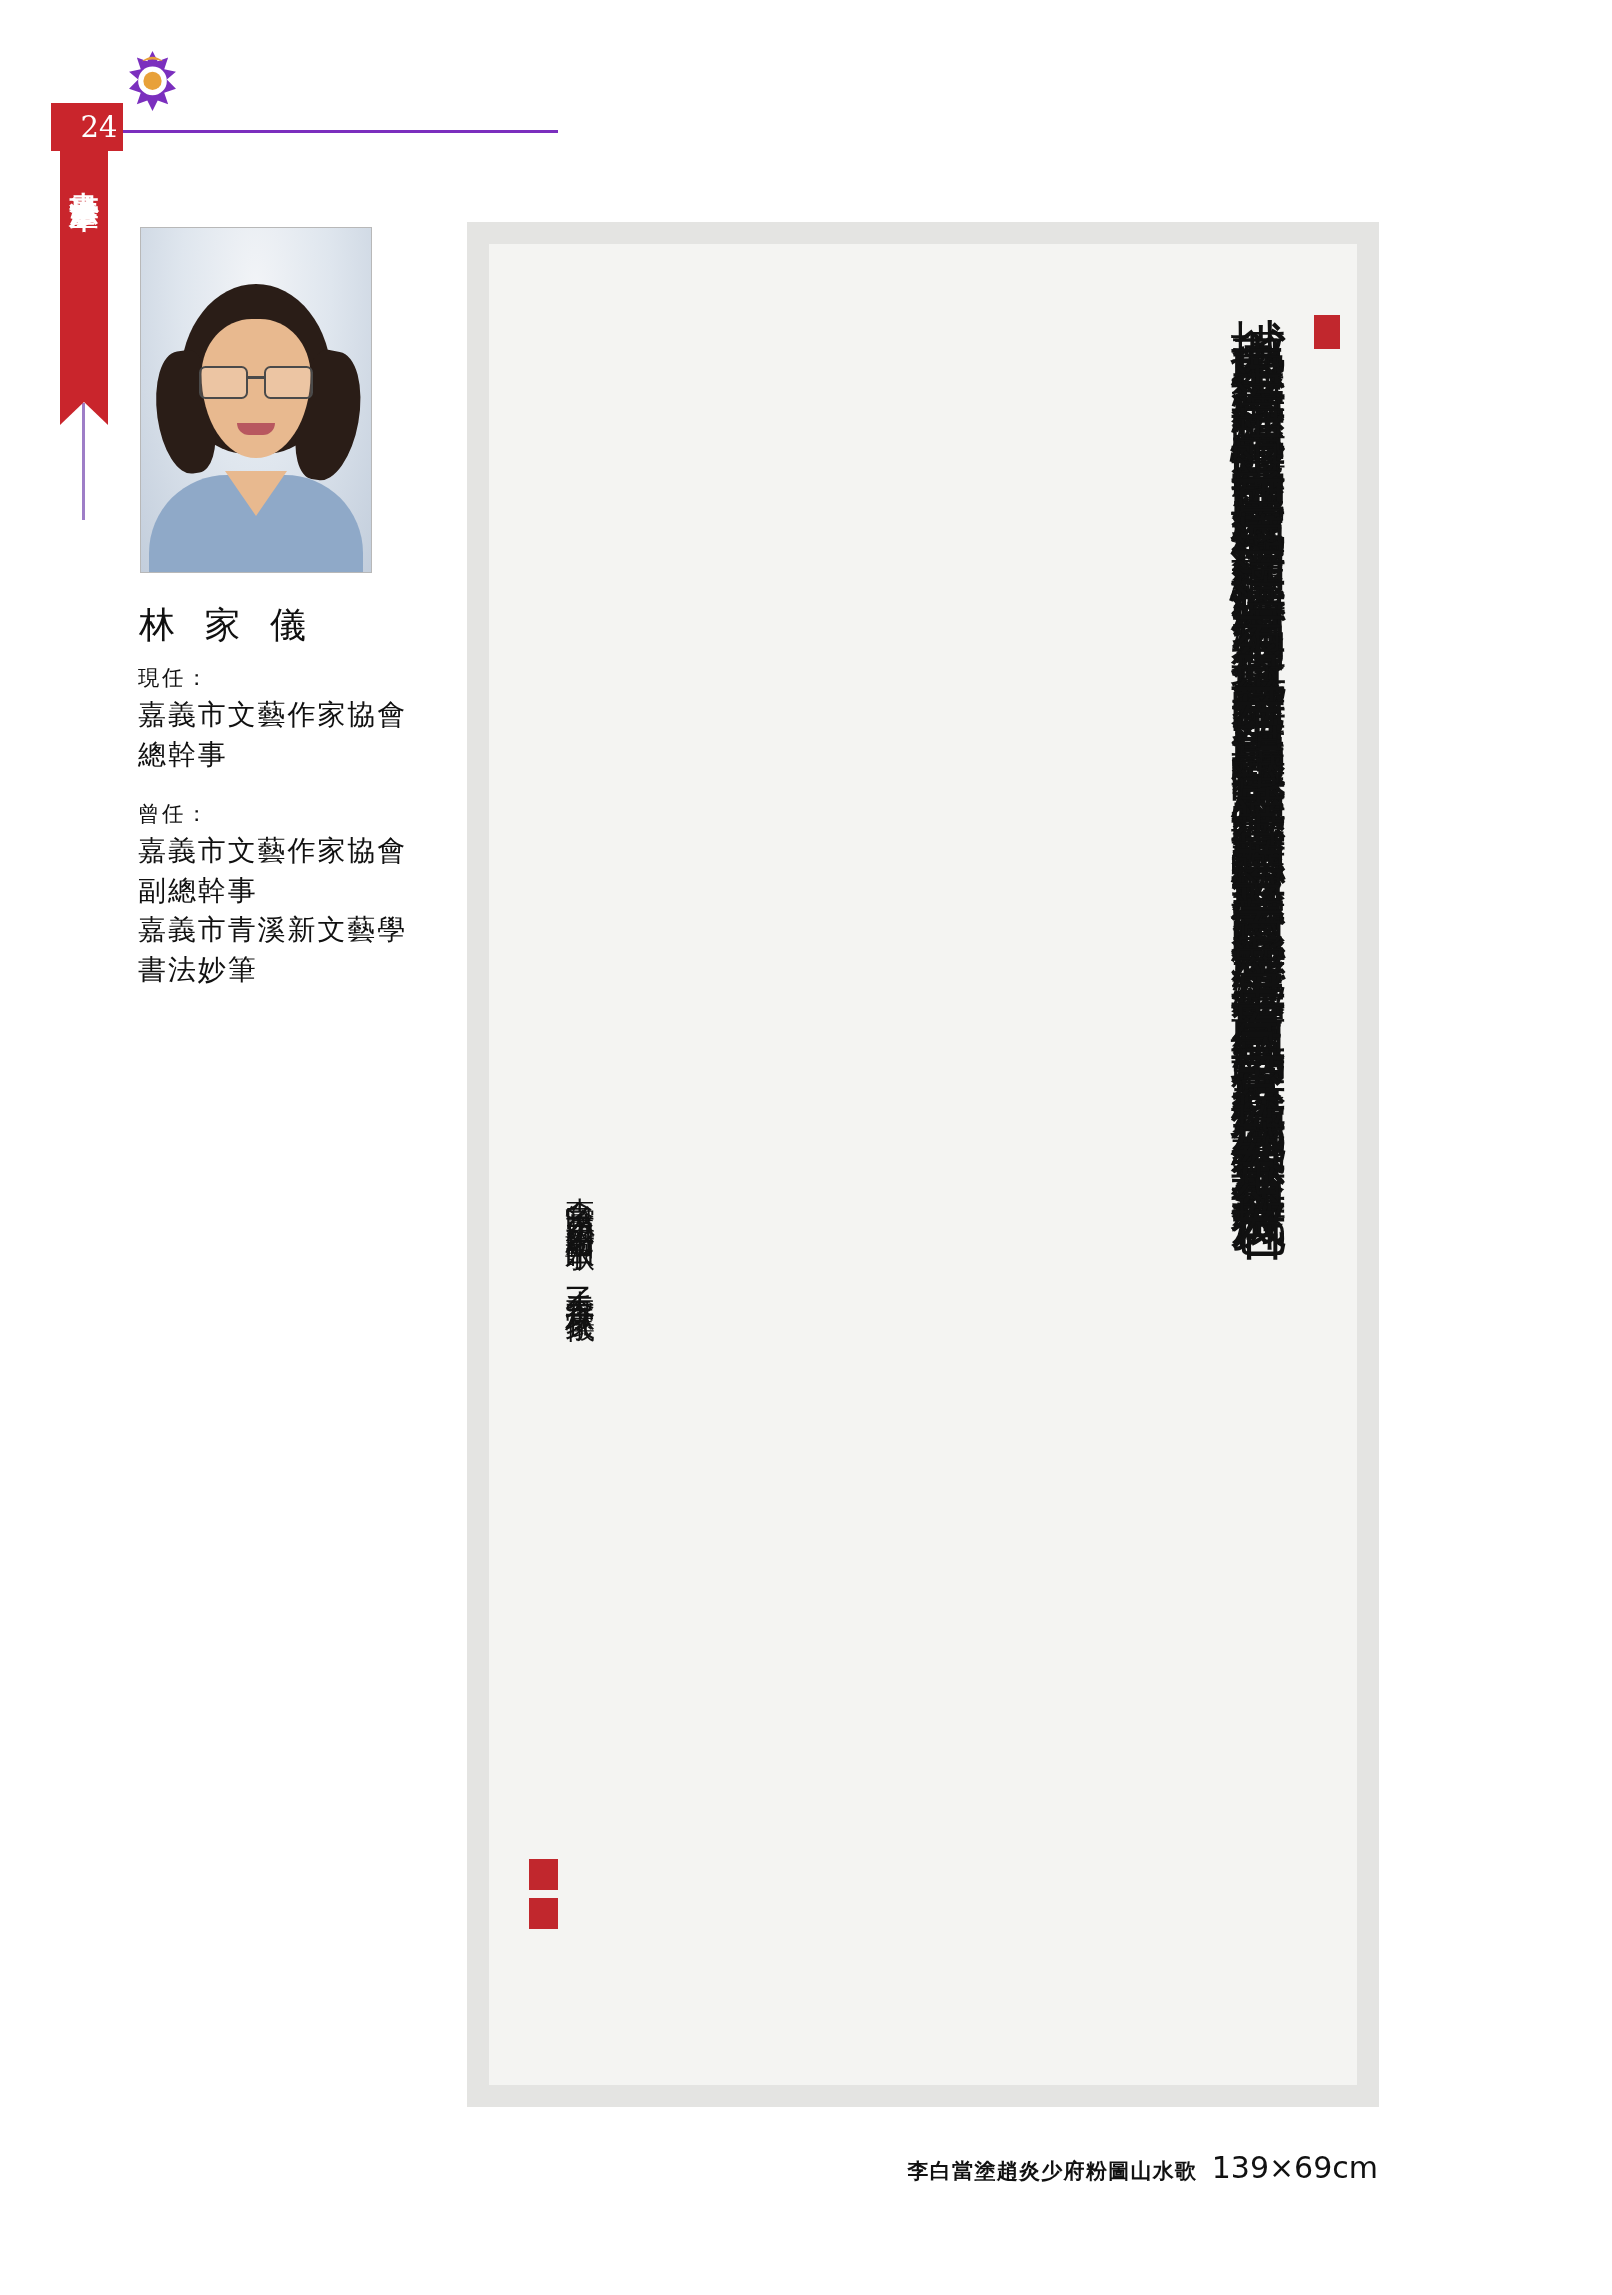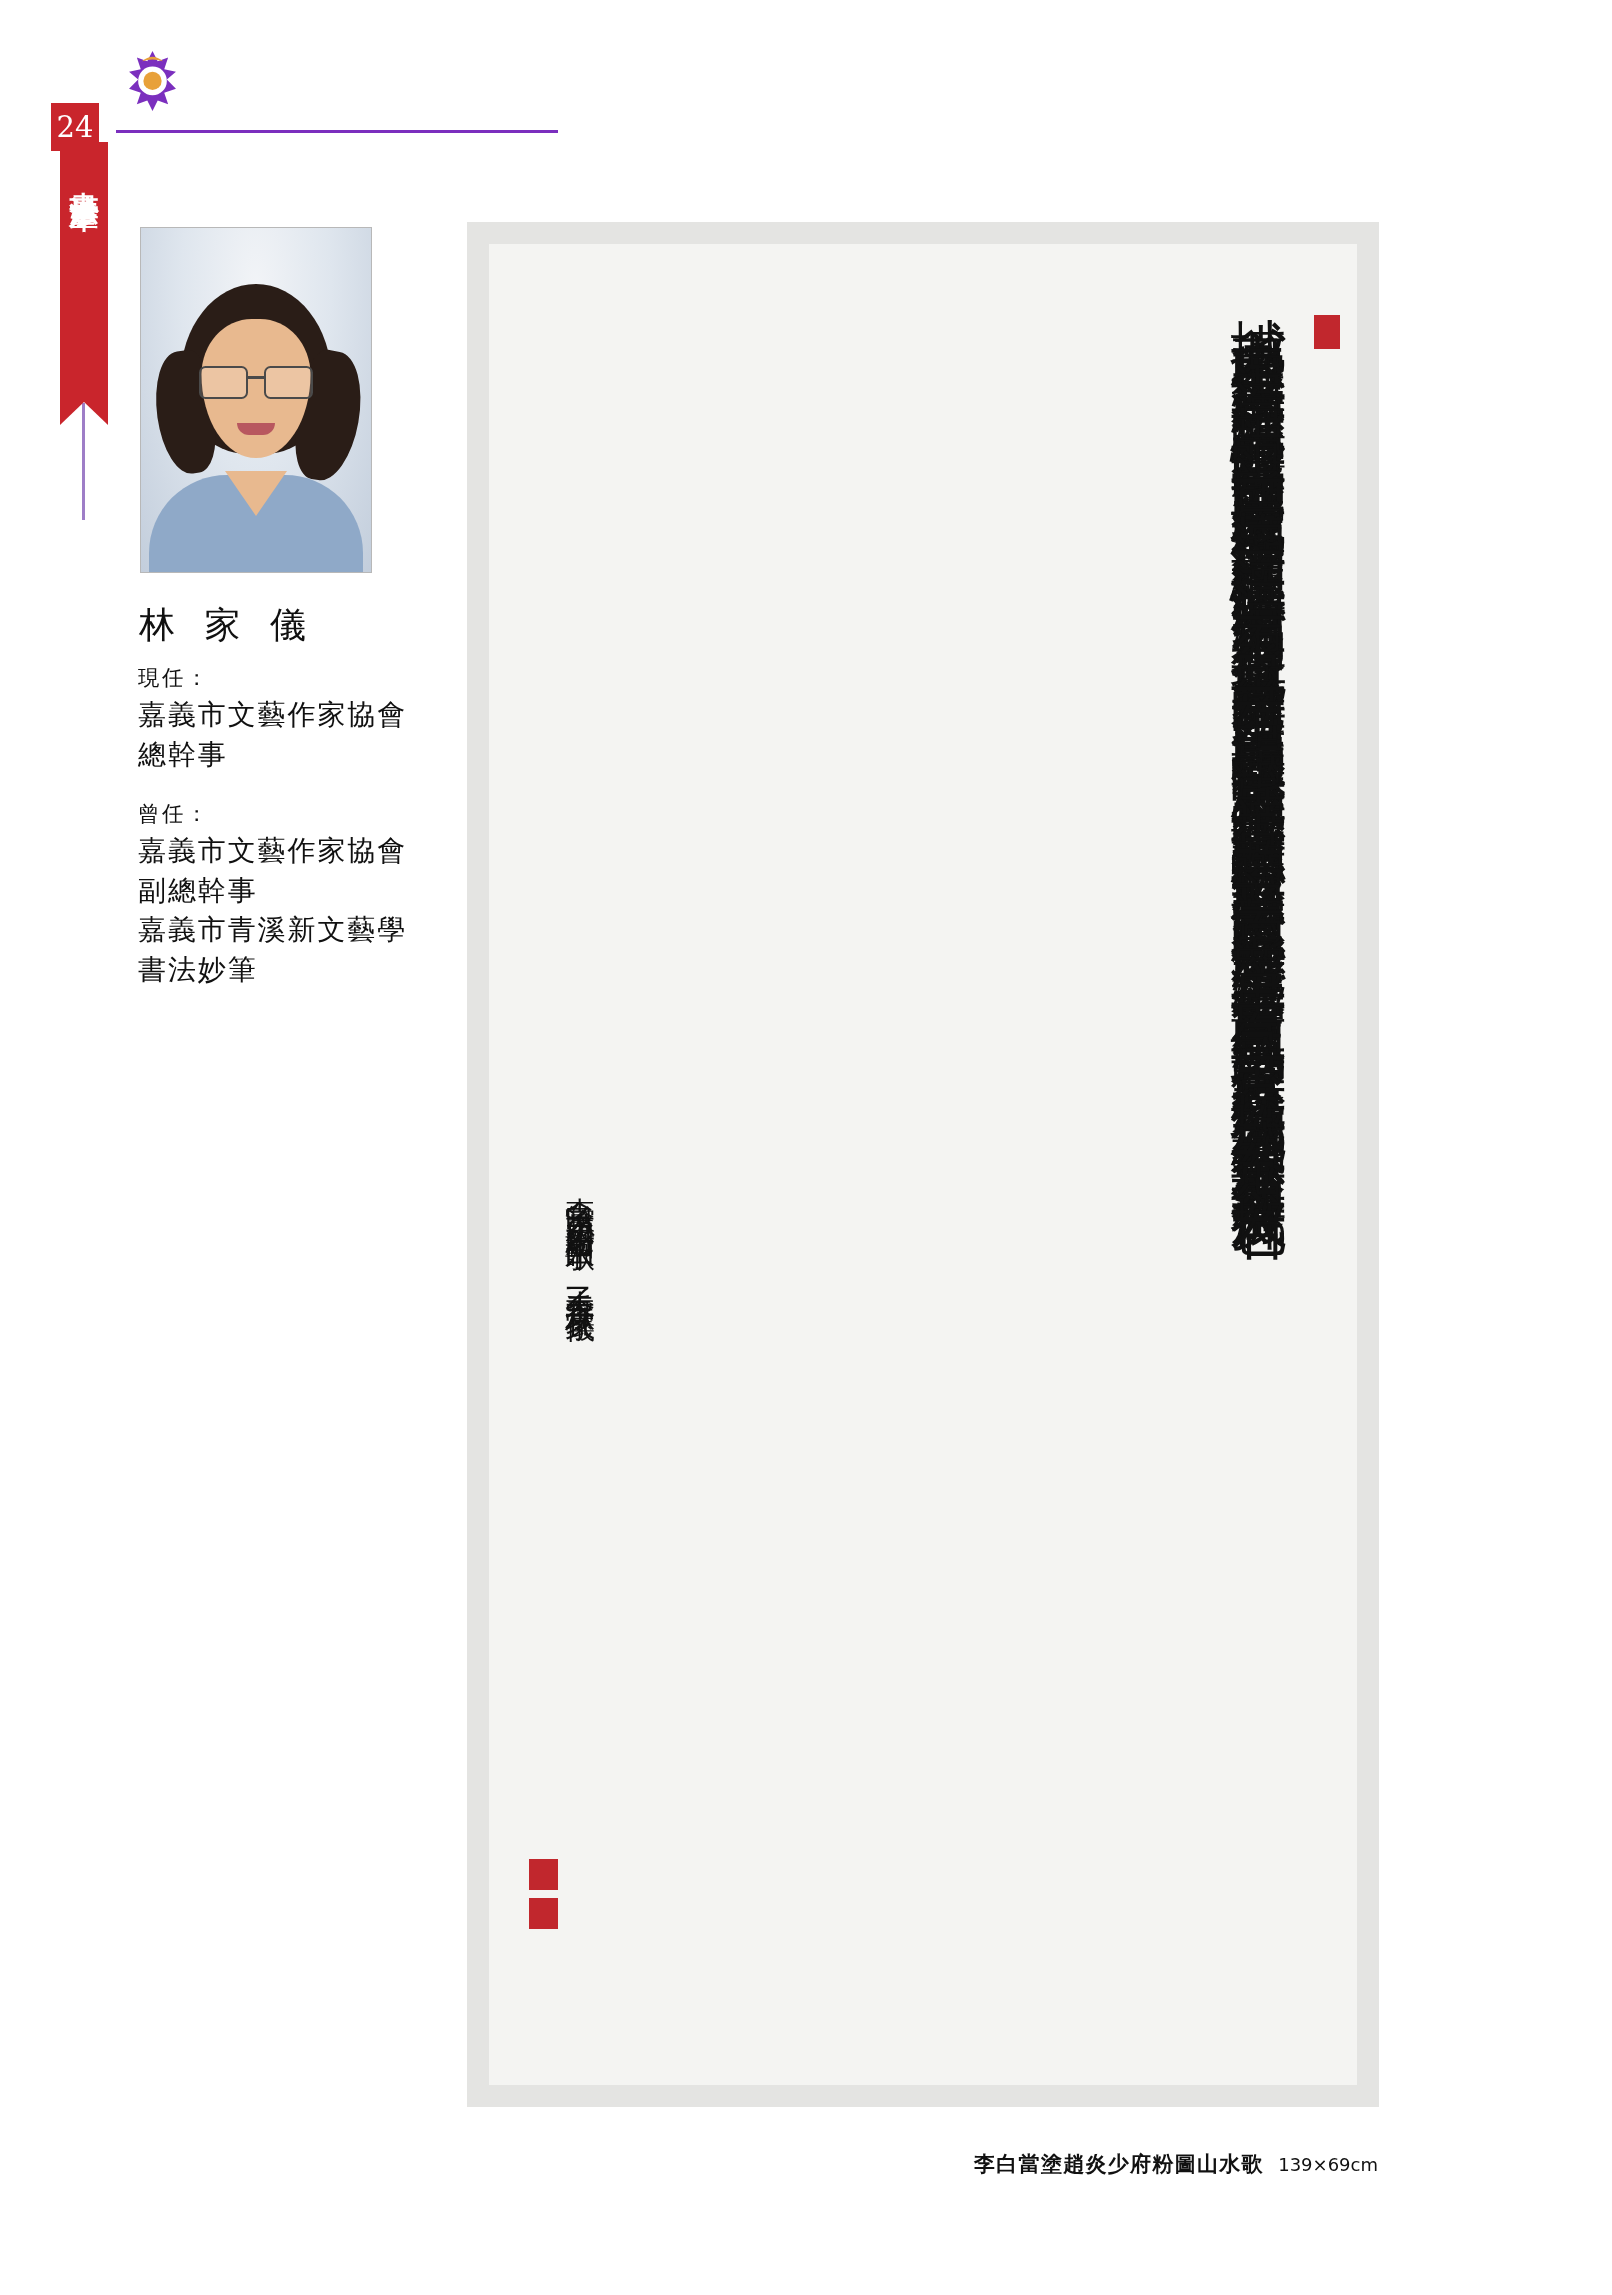--- a/index.html
+++ b/index.html
@@ -65,20 +65,21 @@
     width: 48px;
     height: 48px;
     background: #c9252c;
     color: #ffffff;
     font-family: "DejaVu Serif", "Liberation Serif", serif;
     font-size: 29px;
     display: flex;
     align-items: center;
     justify-content: center;
     z-index: 3;
+    padding-left: 24px;
   }
   .banner {
     position: absolute;
     left: 60px;
     top: 142px;
     width: 48px;
     height: 260px;
     background: #c9252c;
     z-index: 2;
   }
@@ -349,21 +350,21 @@
   }
   .caption-title {
     font-family: "DejaVu Serif", "Liberation Serif", serif;
     font-size: 21px;
     font-weight: 700;
     letter-spacing: 1.3px;
     color: #111;
   }
   .caption-size {
     font-family: "DejaVu Sans", "Liberation Sans", sans-serif;
-    font-size: 18px;
+    font-size: 30px;
     color: #111;
     margin-left: 14.3px;
   }
 </style>
 </head>
 <body>
 
 <div class="masthead">
   <div class="masthead-logo">
     <svg width="73" height="73" viewBox="0 0 112 112" xmlns="http://www.w3.org/2000/svg">

